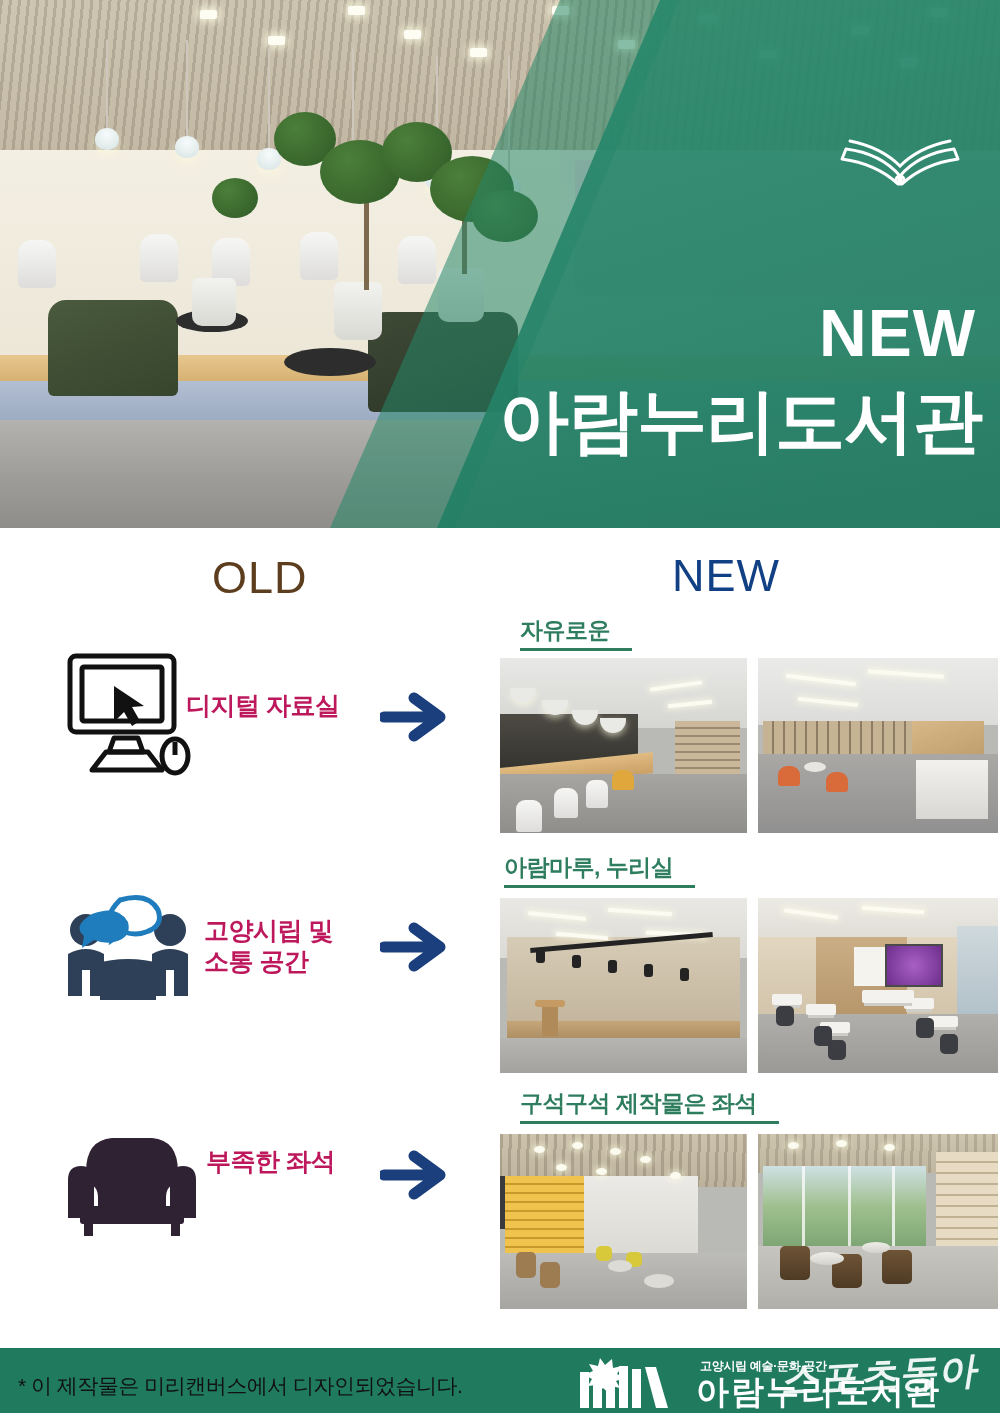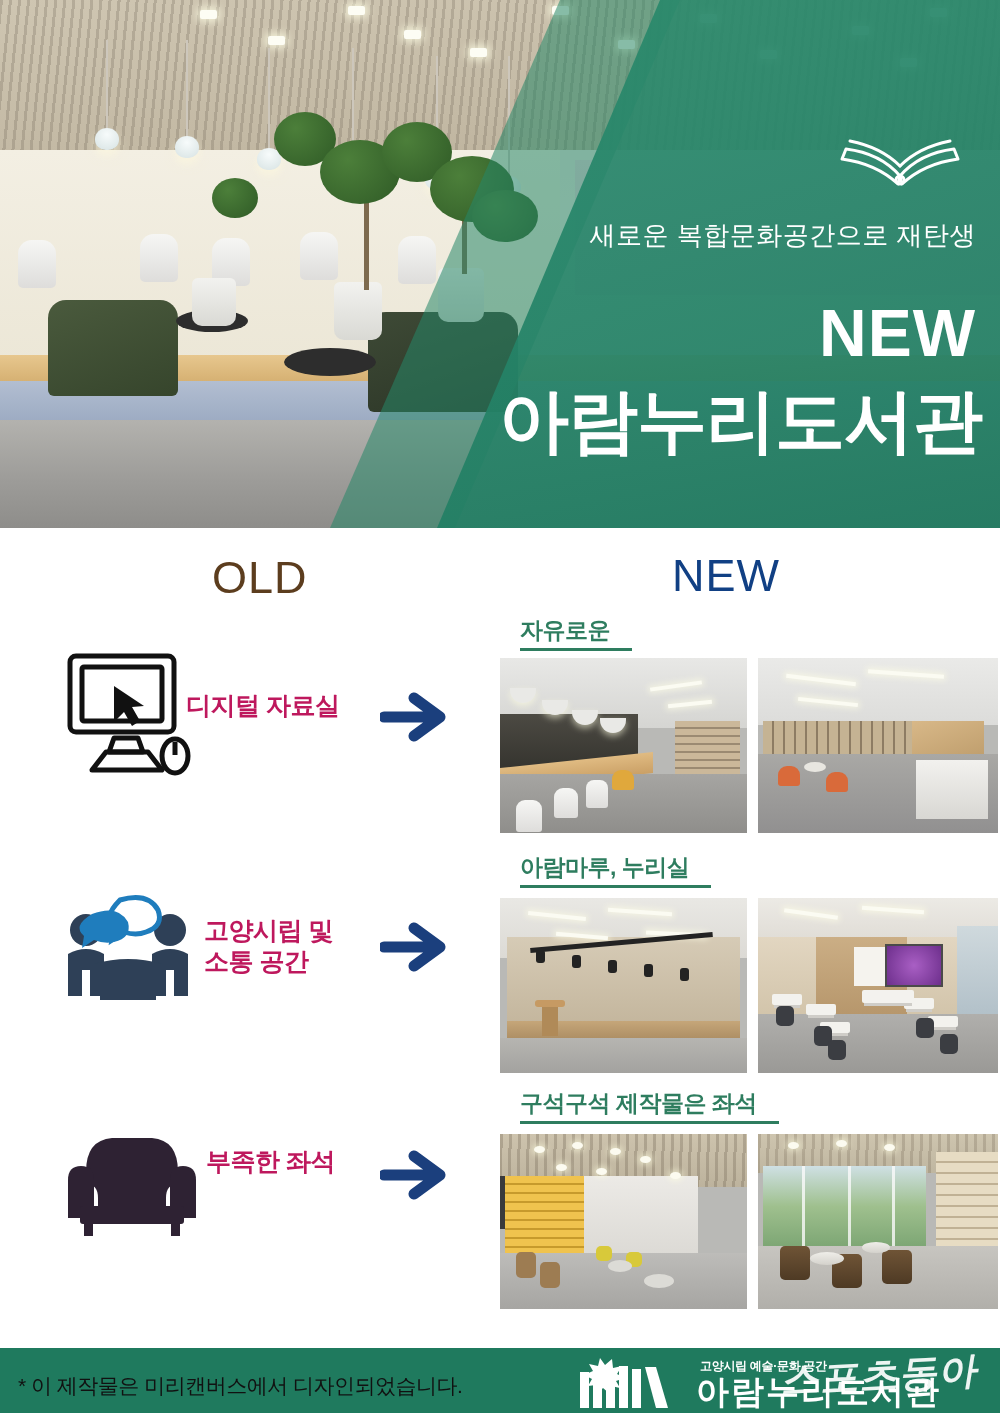--- a/index.html
+++ b/index.html
@@ -292,21 +292,20 @@
   <svg class="book-icon" viewBox="0 0 128 62">
     <g fill="none" stroke="#ffffff" stroke-width="3" stroke-linecap="round" stroke-linejoin="round">
       <path d="M64 48 C52 34 34 24 10 21 L6 31 C28 34 48 43 62 56 Z"></path>
       <path d="M64 48 C76 34 94 24 118 21 L122 31 C100 34 80 43 66 56 Z"></path>
       <path d="M14 13 C34 17 52 26 64 38"></path>
       <path d="M114 13 C94 17 76 26 64 38"></path>
       <circle cx="64" cy="52" r="4"></circle>
     </g>
   </svg>
 
-  <div class="hero-sub">새로운  복합문화공간으로 재탄생</div>
   <div class="hero-new">NEW</div>
   <div class="hero-title">아람누리도서관</div>
 </div>
 
 <div class="compare"></div>
 
 <div class="col-head-old">OLD</div>
 <div class="col-head-new">NEW</div>
 
 <svg class="old-item" style="left:62px;top:652px;width:130px;height:125px" viewBox="0 0 130 125">
@@ -370,21 +369,21 @@
   <path d="M34 24 q26 -10 36 8 q4 16 -14 20 q-10 2 -20 -2 l-12 8 l2 -12 q-12 -10 8 -22 Z" fill="#1f7dbd"></path>
 </svg>
 <div class="old-label" style="left:204px;top:915px">
   <span>고양시립 및</span><br>
   <span>소통 공간</span>
 </div>
 <svg class="arrow" style="left:380px;top:920px" viewBox="0 0 72 54">
   <path d="M4 27 h42 M34 8 L60 27 L34 46" fill="none" stroke="#1b3f7d" stroke-width="11" stroke-linecap="round" stroke-linejoin="round"></path>
 </svg>
 
-<div class="zone-title" style="left:520px;top:852px">아람마루, 누리실</div>
+<div class="zone-title" style="left:504px;top:852px">아람마루, 누리실</div>
 
 <div class="tile" style="left:500px;top:898px;width:247px;height:175px">
   <div class="hall-ceil"></div>
   <div class="hall-wall"></div>
   <div class="hall-stage"></div>
   <div class="hall-floor"></div>
   <div class="ftube" style="left:28px;top:16px;width:58px;transform:rotate(6deg)"></div>
   <div class="ftube" style="left:108px;top:12px;width:64px;transform:rotate(4deg)"></div>
   <div class="ftube" style="left:56px;top:36px;width:52px;transform:rotate(5deg)"></div>
   <div class="ftube" style="left:146px;top:34px;width:60px;transform:rotate(3deg)"></div>

